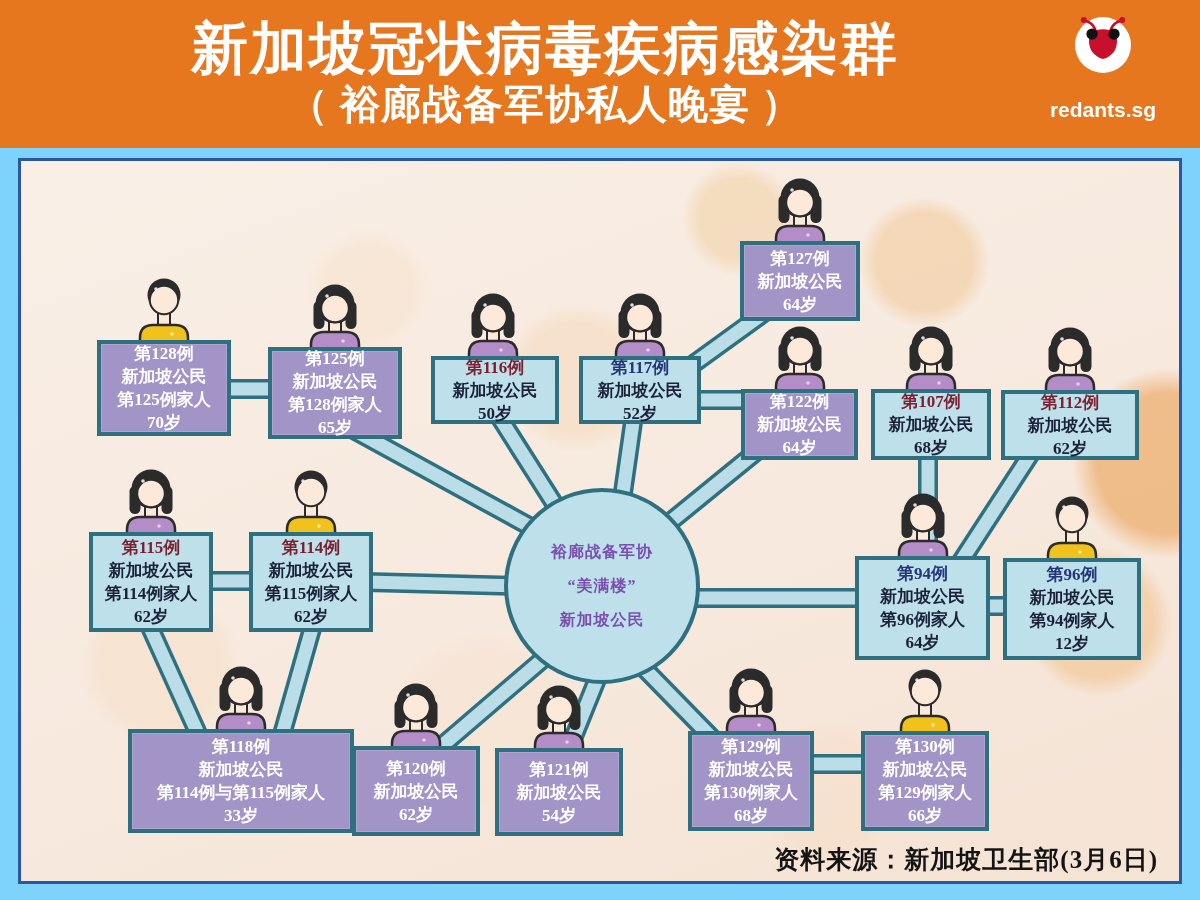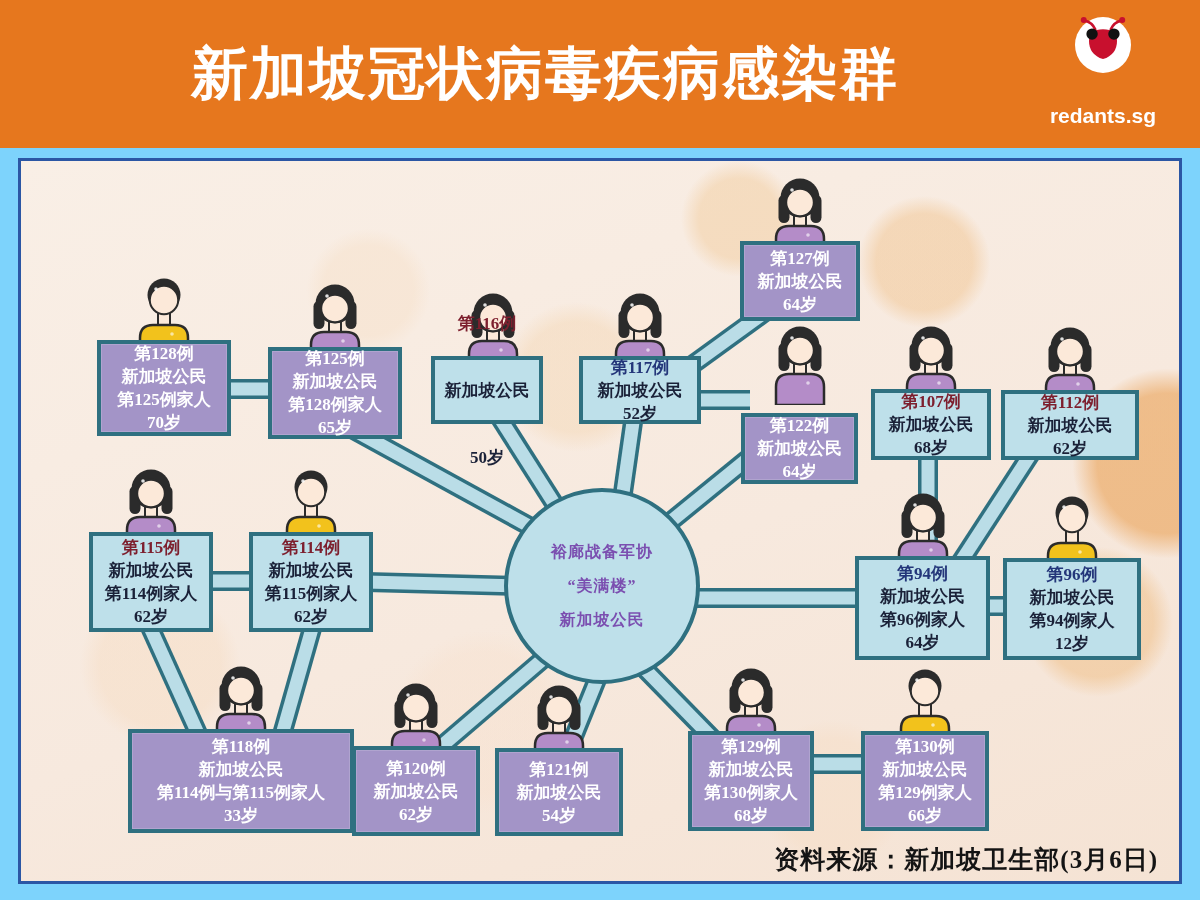--- a/index.html
+++ b/index.html
@@ -5,21 +5,21 @@
   html,body{margin:0;padding:0;}
   body{width:1200px;height:900px;background:#fff;font-family:"Liberation Serif","DejaVu Serif",serif;}
   .page{position:relative;width:1200px;height:900px;overflow:hidden;background:#7dd3fc;}
 
   
   .banner{position:absolute;left:0;top:0;width:1200px;height:148px;background:#E6771E;}
   .titles{position:absolute;left:0;top:0;width:1090px;height:148px;display:flex;flex-direction:column;align-items:center;justify-content:center;}
   .titles h1{margin:0;font-size:57px;line-height:62px;font-weight:bold;color:#fff;letter-spacing:2px;}
   .titles h2{margin:0;font-size:40px;line-height:50px;font-weight:bold;color:#fff;letter-spacing:1px;}
   .logo{position:absolute;right:32px;top:10px;width:130px;text-align:center;}
-  .logo-text{display:block;margin-top:20px;color:#fff;font-family:"Liberation Sans","DejaVu Sans",sans-serif;font-size:21px;font-weight:600;}
+  .logo-text{display:block;margin-top:14px;color:#fff;font-family:"Liberation Sans","DejaVu Sans",sans-serif;font-size:21px;font-weight:600;}
 
   
   .panel{position:absolute;left:18px;top:158px;width:1164px;height:726px;box-sizing:border-box;
     border:3px solid #2B56A4;
     background:
       radial-gradient(circle at 99% 42%, rgba(231,146,56,.50) 0 70px, rgba(231,146,56,0) 95px),
       radial-gradient(circle at 93% 64%, rgba(236,170,90,.35) 0 55px, rgba(236,170,90,0) 75px),
       radial-gradient(circle at 78% 14%, rgba(236,170,90,.30) 0 48px, rgba(236,170,90,0) 66px),
       radial-gradient(circle at 62% 8%,  rgba(240,196,140,.40) 0 40px, rgba(240,196,140,0) 58px),
       radial-gradient(circle at 48% 30%, rgba(244,214,178,.45) 0 55px, rgba(244,214,178,0) 75px),
@@ -46,20 +46,21 @@
   .source{position:absolute;right:42px;top:843px;font-size:25px;font-weight:bold;color:#141414;letter-spacing:1px;}
 </style>
 </head>
 <body>
 
 <div class="page">
 
   <header class="banner">
     <div class="titles">
       <h1>新加坡冠状病毒疾病感染群</h1>
+      <h2>（ 裕廊战备军协私人晚宴 ）</h2>
     </div>
     <div class="logo">
       <span>
         <svg viewBox="0 0 80 80" width="70" height="70">
           <circle cx="40" cy="40" r="32" fill="#ffffff"></circle>
           <path d="M31,22 C28,15 23,13 19,12" stroke="#C8102E" stroke-width="3.2" fill="none" stroke-linecap="round"></path>
           <circle cx="18" cy="11.5" r="3.4" fill="#C8102E"></circle>
           <path d="M49,22 C52,15 57,13 61,12" stroke="#C8102E" stroke-width="3.2" fill="none" stroke-linecap="round"></path>
           <circle cx="62" cy="11.5" r="3.4" fill="#C8102E"></circle>
           <path d="M24,35 Q24,22 40,22 Q56,22 56,35 Q56,51 40,56 Q24,51 24,35 Z" fill="#C8102E"></path>
@@ -283,36 +284,36 @@
         <div>新加坡公民</div>
         <div>第125例家人</div>
         <div>70岁</div>
       </div>
       <div class="box purple" style="left: 268px; top: 347px; width: 134px; height: 92px;">
         <div>第125例</div>
         <div>新加坡公民</div>
         <div>第128例家人</div>
         <div>65岁</div>
       </div>
-      <div class="box blue" style="left: 431px; top: 356px; width: 112px; height: 68px; gap: 44px;">
+      <div class="box blue" style="left: 431px; top: 356px; width: 128px; height: 68px;">
         <div style="color: rgb(125, 31, 46);">第116例</div>
         <div>新加坡公民</div>
         <div>50岁</div>
       </div>
       <div class="box blue" style="left: 579px; top: 356px; width: 122px; height: 68px;">
         <div style="color: rgb(36, 54, 122);">第117例</div>
         <div>新加坡公民</div>
         <div>52岁</div>
       </div>
       <div class="box purple" style="left: 740px; top: 241px; width: 120px; height: 80px;">
         <div>第127例</div>
         <div>新加坡公民</div>
         <div>64岁</div>
       </div>
-      <div class="box purple" style="left: 741px; top: 389px; width: 117px; height: 71px; margin-top: 24px;">
+      <div class="box purple" style="left: 741px; top: 389px; width: 117px; height: 71px;">
         <div>第122例</div>
         <div>新加坡公民</div>
         <div>64岁</div>
       </div>
       <div class="box blue" style="left: 871px; top: 389px; width: 120px; height: 71px;">
         <div style="color: rgb(125, 31, 46);">第107例</div>
         <div>新加坡公民</div>
         <div>68岁</div>
       </div>
       <div class="box blue" style="left: 1001px; top: 390px; width: 138px; height: 70px;">

